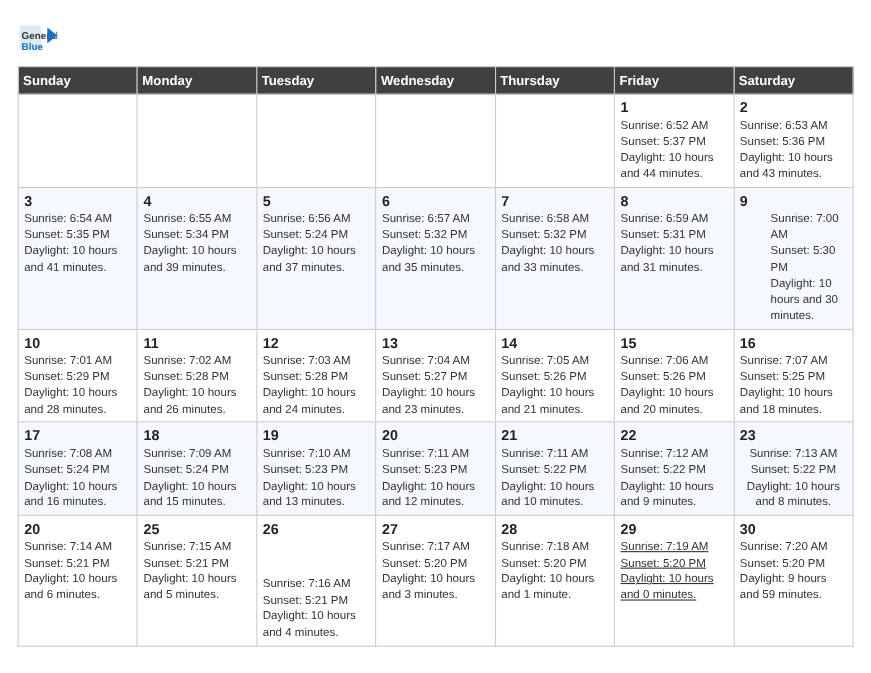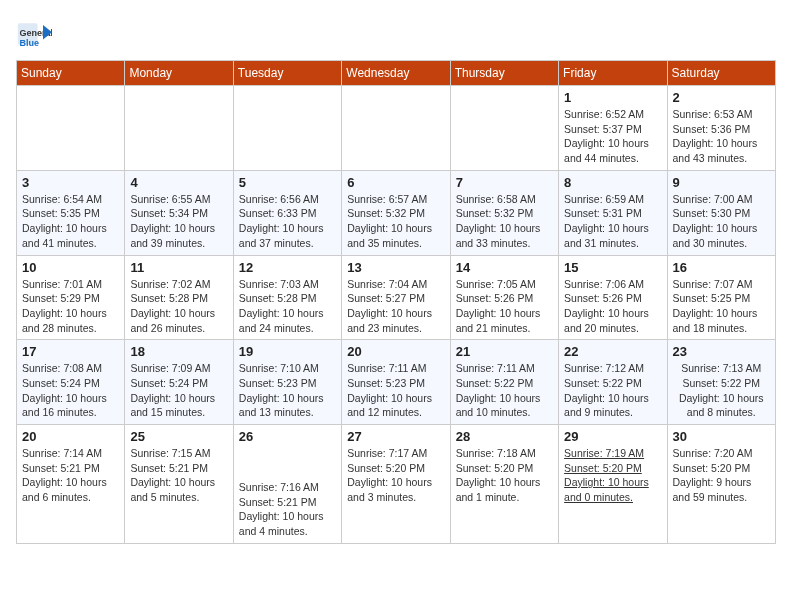--- a/index.html
+++ b/index.html
@@ -36,26 +36,26 @@
     .location {
       font-size: 15px;
       color: #555;
     }
     .calendar {
       width: 100%;
       border-collapse: collapse;
       font-size: 11px;
     }
     .calendar thead tr th {
-      background: #c2410c;
+      background: #404040;
       color: #fff;
       padding: 5px 4px;
       text-align: left;
       font-size: 12px;
-      font-weight: normal;
+      font-weight: bold;
       border: 1px solid #ccc;
     }
     .calendar tbody tr td {
       border: 1px solid #ccc;
       vertical-align: top;
       padding: 4px 5px;
       width: 108px;
       min-height: 80px;
       background: #fff;
     }
@@ -139,21 +139,21 @@
         </td>
         <td>
           <span class="day-num">4</span>
           <div class="day-info" style="white-space: pre-line;">Sunrise: 6:55 AM
 Sunset: 5:34 PM
 Daylight: 10 hours and 39 minutes.</div>
         </td>
         <td>
           <span class="day-num">5</span>
           <div class="day-info" style="white-space: pre-line;">Sunrise: 6:56 AM
-Sunset: 6:33 PM
+Sunset: 5:24 PM
 Daylight: 10 hours and 37 minutes.</div>
         </td>
         <td>
           <span class="day-num">6</span>
           <div class="day-info" style="white-space: pre-line;">Sunrise: 6:57 AM
 Sunset: 5:32 PM
 Daylight: 10 hours and 35 minutes.</div>
         </td>
         <td>
           <span class="day-num">7</span>
@@ -162,21 +162,21 @@
 Daylight: 10 hours and 33 minutes.</div>
         </td>
         <td>
           <span class="day-num">8</span>
           <div class="day-info" style="white-space: pre-line;">Sunrise: 6:59 AM
 Sunset: 5:31 PM
 Daylight: 10 hours and 31 minutes.</div>
         </td>
         <td>
           <span class="day-num">9</span>
-          <div class="day-info" style="white-space: pre-line;">Sunrise: 7:00 AM
+          <div class="day-info" style="white-space: pre-line; margin-left: 28px;">Sunrise: 7:00 AM
 Sunset: 5:30 PM
 Daylight: 10 hours and 30 minutes.</div>
         </td>
       </tr>
       <tr>
         <td>
           <span class="day-num">10</span>
           <div class="day-info" style="white-space: pre-line;">Sunrise: 7:01 AM
 Sunset: 5:29 PM
 Daylight: 10 hours and 28 minutes.</div>

